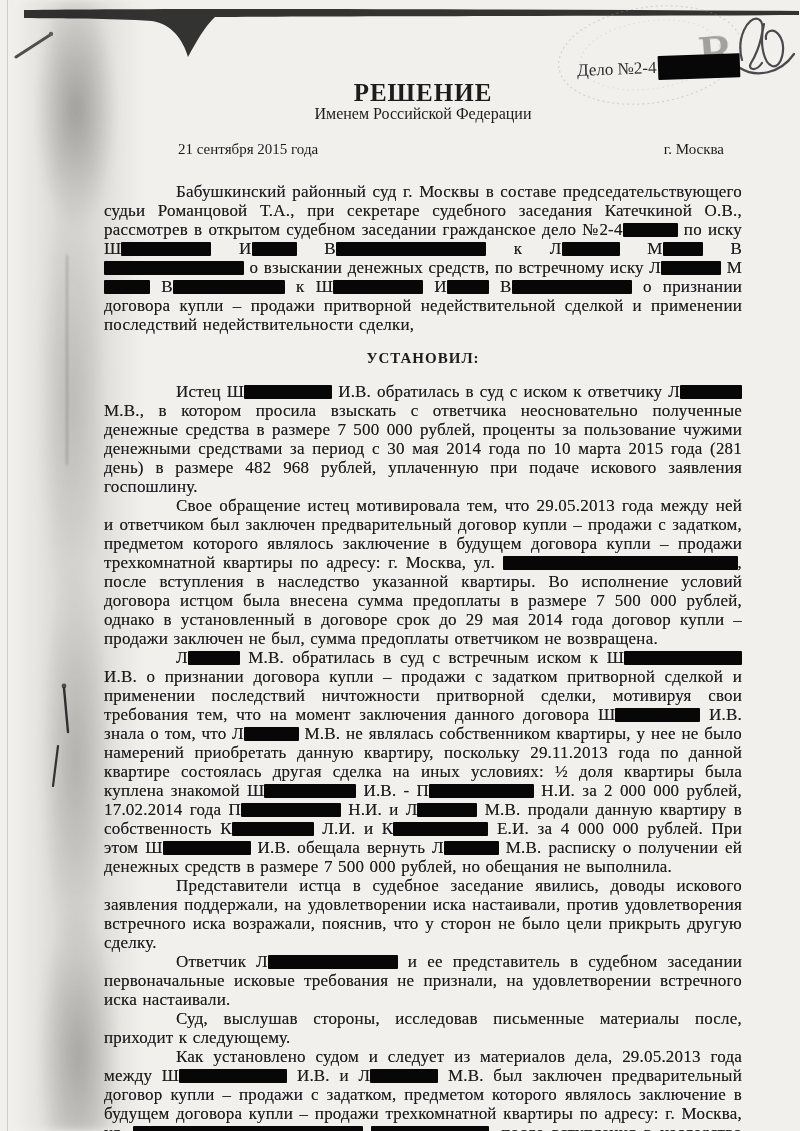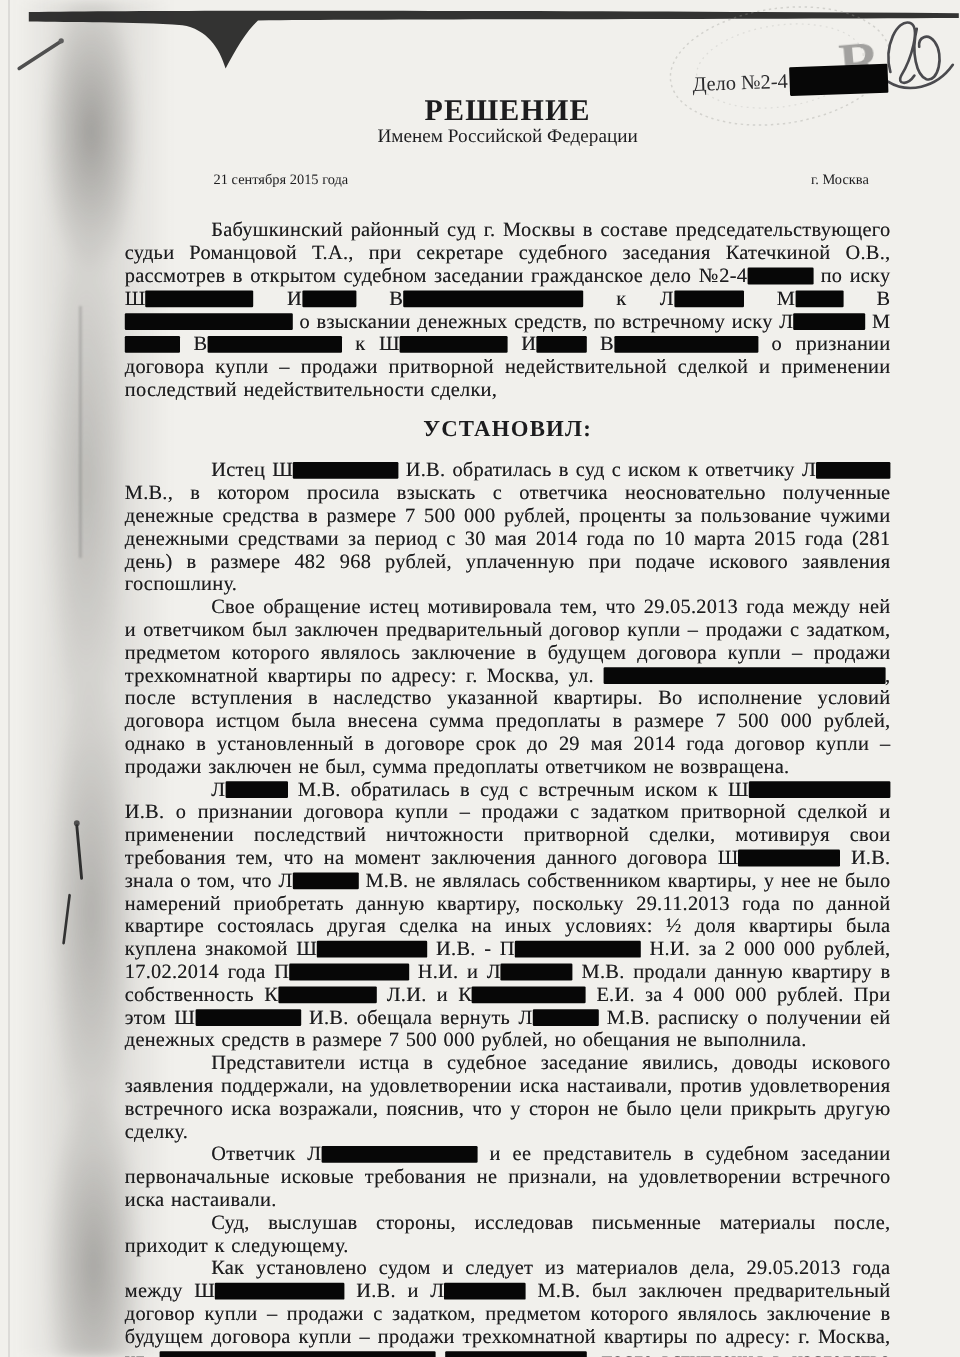--- a/index.html
+++ b/index.html
@@ -37,23 +37,23 @@
   .case-row{
     position:absolute; top:56px; left:577px; transform:rotate(-2deg);
     font-size:17px; color:#2b2b2d; white-space:nowrap;
   }
   .case-row .redaction{ height:24px; vertical-align:-7px; margin-left:2px; }
   
   .content{ position:absolute; left:104px; top:82px; width:638px; }
   .title{ text-align:center; font-size:25px; line-height:22px; letter-spacing:1px;
     font-weight:600; margin:0; }
   .subtitle{ text-align:center; font-size:16px; line-height:19px; margin:0 0 17px; }
-  .date-row{ display:flex; justify-content:space-between; font-size:12px;
+  .date-row{ display:flex; justify-content:space-between; font-size:15px;
     line-height:19px; margin:0 18px 23px 74px; }
-  .heading{ text-align:center; font-size:19px; line-height:20px; letter-spacing:1px;
+  .heading{ text-align:center; font-size:15px; line-height:20px; letter-spacing:1px;
     margin:14px 0 14px; font-weight:600; }
   .para{ margin:0; text-align:justify; text-indent:72px;
     font-size:17px; line-height:19px; letter-spacing:.2px; word-spacing:1px;
     text-shadow:0 0 .4px rgba(20,20,22,.55); }
   .redaction{ display:inline-block; background:#070707; height:14px;
     vertical-align:-2px; border-radius:1px; }
 </style>
 </head>
 <body>
 

